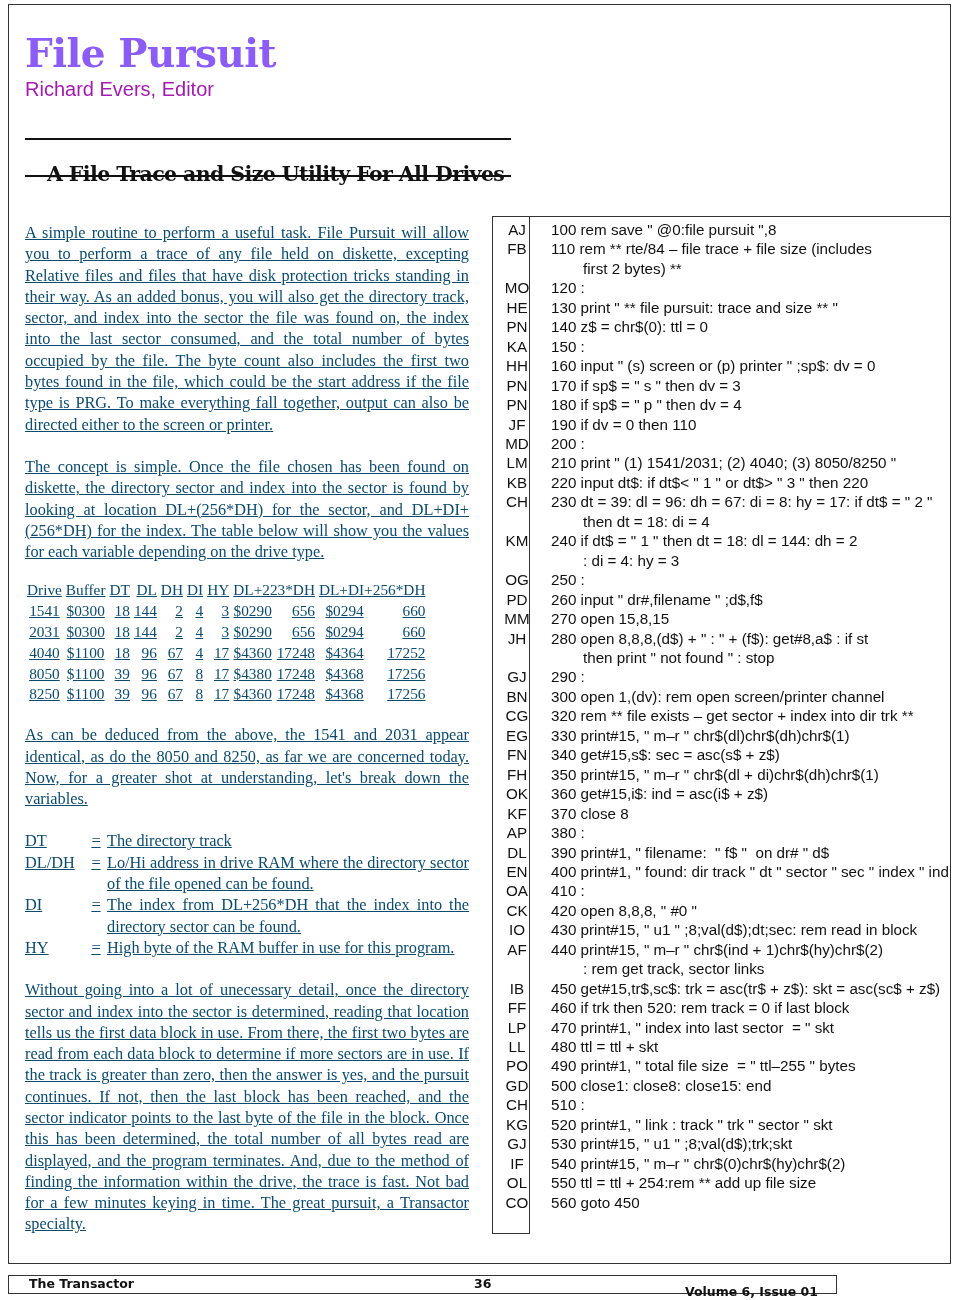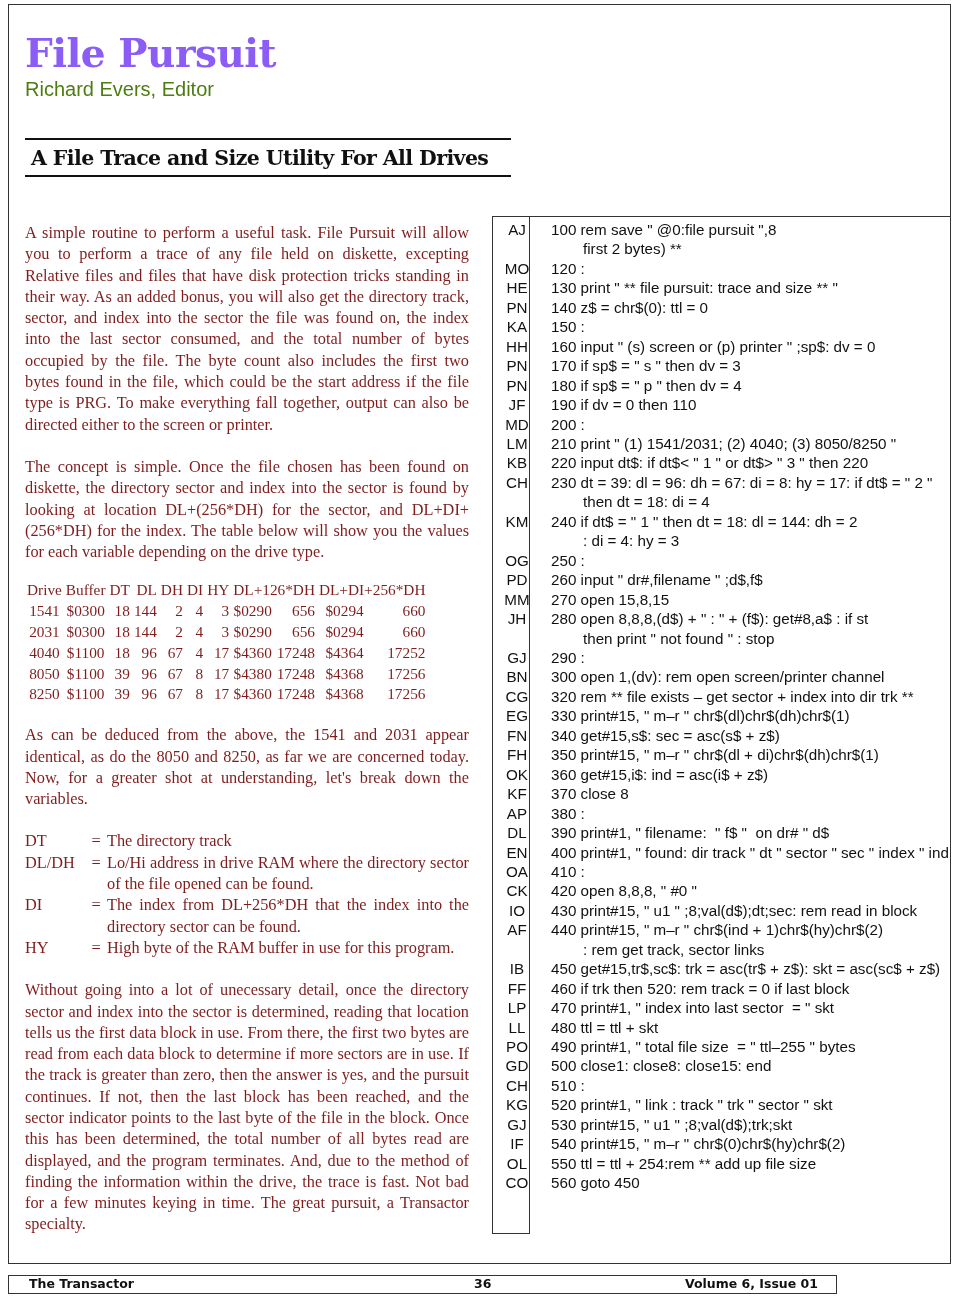--- a/index.html
+++ b/index.html
@@ -8,34 +8,34 @@
     position: absolute; left: 8px; top: 4px; width: 943px; height: 1260px;
     border: 1.5px solid #333; box-sizing: border-box;
   }
   .title {
     position: absolute; left: 25px; top: 30px; margin: 0;
     font-family: "DejaVu Serif", serif; font-weight: bold; font-size: 39px;
     letter-spacing: -0.5px; line-height: 46px; color: #8b5cf6;
   }
   .byline {
     position: absolute; left: 25px; top: 78px;
-    font-family: "Liberation Sans", sans-serif; font-size: 20px; color: #4d7c0f;
+    font-family: "Liberation Sans", sans-serif; font-size: 20px; color: #a21caf;
   }
   .rule { position: absolute; left: 25px; width: 486px; height: 2px; background: #111; }
   .rule.top { top: 138px; }
   .rule.bot { top: 175px; }
   .subtitle {
-    position: absolute; left: 31px; top: 144px; margin: 0;
+    position: absolute; left: 31px; top: 144px; margin: 16px;
     font-family: "DejaVu Serif", serif; font-weight: bold; font-size: 20.5px;
     letter-spacing: -0.6px; line-height: 28px; white-space: nowrap;
   }
   .leftcol {
     position: absolute; left: 25px; top: 222px; width: 444px;
     font-family: "Liberation Serif", serif; font-size: 16.3px; line-height: 21.3px;
-    text-align: justify; color: #7f1d1d;
+    text-align: justify; color: #0c4a6e; text-decoration: underline;
   }
   .leftcol p { margin: 0; }
   .p1 { margin-bottom: 21px !important; }
   .p2 { margin-bottom: 18px !important; }
   table.drives {
     border-collapse: collapse; font-family: "Liberation Serif", serif; font-size: 15.3px;
     line-height: 20.8px; margin-left: 2px; margin-bottom: 19px;
   }
   table.drives td, table.drives th { padding: 0 4px 0 0; font-weight: normal; white-space: nowrap; }
   table.drives th { text-align: right; }
@@ -66,21 +66,21 @@
   .cont { padding-left: 41px; }
 
   .footer {
     position: absolute; left: 8px; top: 1275px; width: 829px; height: 19px;
     border-top: 1.5px solid #333; border-bottom: 1.5px solid #333; border-left: 1.5px solid #333; border-right: 1.5px solid #333;
     box-sizing: border-box;
     font-family: "DejaVu Sans", sans-serif; font-weight: bold; font-size: 12.5px; line-height: 16px;
   }
   .footer .left { position: absolute; left: 20px; top: 0; }
   .footer .center { position: absolute; left: 465px; top: 0; }
-  .footer .right { position: absolute; right: 18px; top: 0; }
+  .footer .right { position: absolute; right: 18px; top: 8px; }
 </style>
 </head>
 <body>
 
 <div class="frame"></div>
 
 <h1 class="title">File Pursuit</h1>
 <div class="byline">Richard Evers, Editor</div>
 <div class="rule top"></div>
 <h2 class="subtitle">A File Trace and Size Utility For All Drives</h2>
@@ -92,21 +92,21 @@
   <table class="drives">
     <thead>
       <tr id="drive-head">
           <th>Drive</th>
           <th>Buffer</th>
           <th>DT</th>
           <th>DL</th>
           <th>DH</th>
           <th>DI</th>
           <th>HY</th>
-          <th colspan="2">DL+126*DH</th>
+          <th colspan="2">DL+223*DH</th>
           <th colspan="2">DL+DI+256*DH</th>
         </tr>
     </thead>
     <tbody id="drive-body">
         <tr>
           <td class="txt">1541</td>
           <td class="txt">$0300</td>
           <td class="num">18</td>
           <td class="num">144</td>
           <td class="num">2</td>
@@ -198,20 +198,24 @@
 </div>
 
 <div class="code-box"></div>
 <div class="cks-col"></div>
 <div class="code" id="listing">
     <div class="code-line">
       <span class="cks">AJ</span>
       <span class="stmt">100 rem save " @0:file pursuit ",8</span>
     </div>
     <div class="code-line">
+      <span class="cks">FB</span>
+      <span class="stmt">110 rem ** rte/84 – file trace + file size (includes</span>
+    </div>
+    <div class="code-line">
       <span class="cks"></span>
       <span class="stmt cont">first 2 bytes) **</span>
     </div>
     <div class="code-line">
       <span class="cks">MO</span>
       <span class="stmt">120 :</span>
     </div>
     <div class="code-line">
       <span class="cks">HE</span>
       <span class="stmt">130 print " ** file pursuit: trace and size ** "</span>

